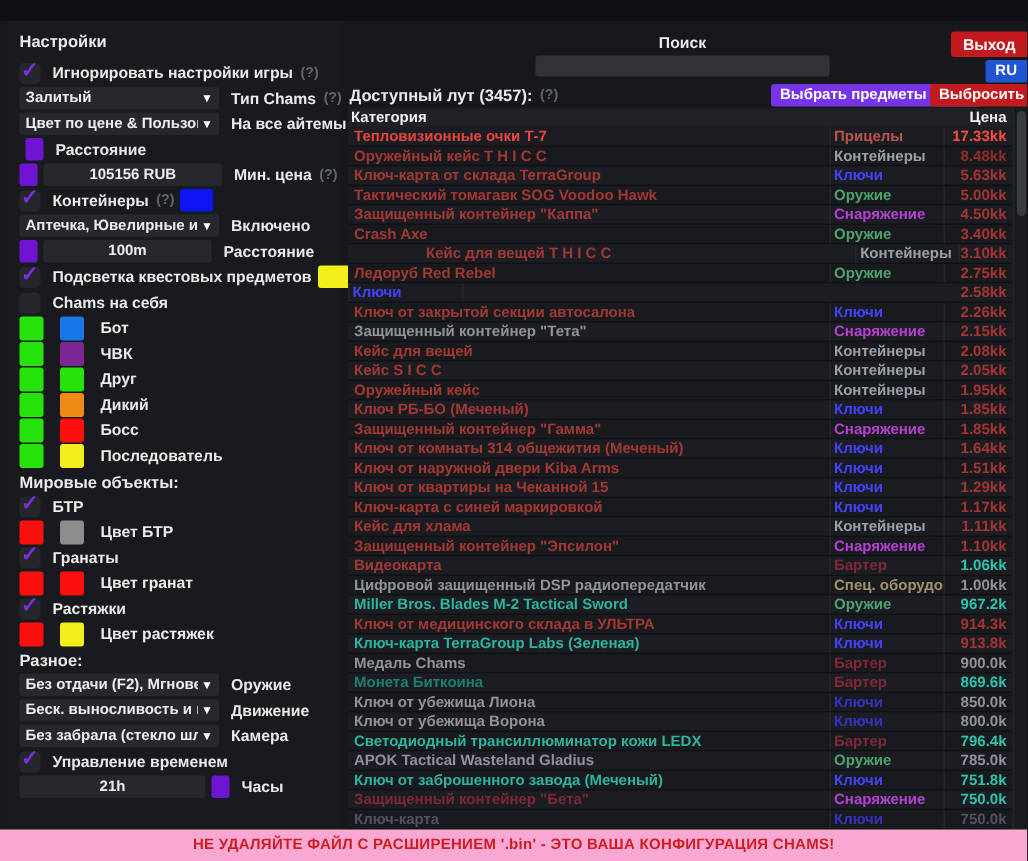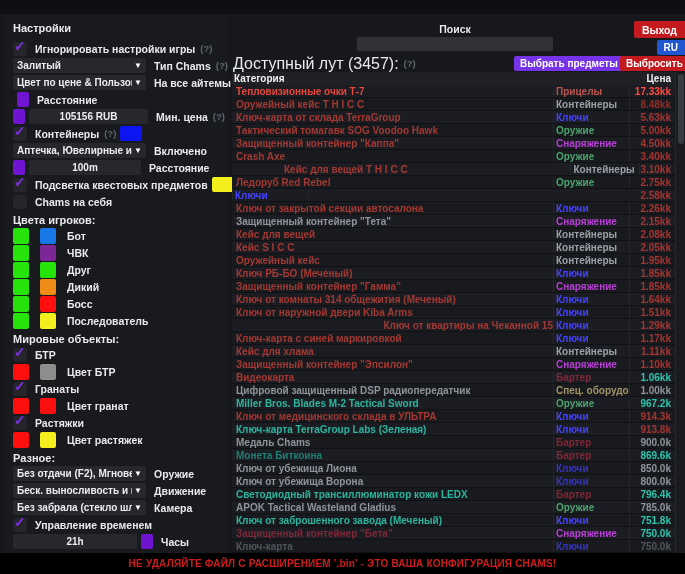--- a/index.html
+++ b/index.html
@@ -30,39 +30,39 @@
 
   
   .search-label{position:absolute;left:357px;top:23px;width:196px;text-align:center;
                 font-size:10.5px;font-weight:700;color:#e9eaec;}
   .search-input{position:absolute;left:357px;top:37px;width:196px;height:14px;background:#303237;border-radius:2px;}
   .btn{position:absolute;display:flex;align-items:center;justify-content:center;border:none;
        font-family:"Liberation Sans",sans-serif;font-weight:700;color:#fff;border-radius:2px;cursor:pointer;}
   .btn-exit{right:0;top:21px;height:17px;padding:0 8px;background:#c21a1f;font-size:10.5px;border-radius:2px 0 0 2px;}
   .btn-lang{right:0;top:40px;height:15px;padding:0 7px;background:#2057d0;font-size:10px;border-radius:2px 0 0 2px;}
   .loot-line{position:absolute;left:233px;top:56px;width:452px;height:15px;display:flex;align-items:center;}
-  .loot-label{font-size:16px;font-weight:400;color:#e9eaec;}
+  .loot-label{font-size:11px;font-weight:700;color:#e9eaec;}
   .btn-kappa{left:514px;top:56px;height:15px;padding:0 6px;background:#7733e8;font-size:10px;}
   .btn-dropall{left:620px;top:56px;height:15px;padding:0 6px;background:#c21a1f;font-size:10px;width:70px;
                justify-content:flex-start;overflow:hidden;white-space:nowrap;}
 
   .table{position:absolute;left:232px;top:72px;width:443px;height:481px;overflow:hidden;}
   .thead{height:13px;background:#1f2125;display:flex;align-items:center;font-size:10px;font-weight:700;color:#f0f1f2;}
   .trow{height:13px;display:flex;align-items:center;font-size:10px;font-weight:700;
         border-bottom:1px solid #101114;background:#191a1e;}
   .trow:nth-child(odd){background:#1c1d22;}
   .c-name{width:321px;padding-left:4px;overflow:hidden;white-space:nowrap;}
   .c-cat{width:76px;padding-left:2px;border-left:1px solid #26272b;overflow:hidden;white-space:nowrap;height:100%;display:flex;align-items:center;}
   .c-price{flex:1;text-align:right;padding-right:4px;border-left:1px solid #26272b;height:100%;display:flex;align-items:center;justify-content:flex-end;}
   .thead .c-cat,.thead .c-price{border-left:none;}
 
   .vscroll{position:absolute;right:0;top:72px;width:10px;height:481px;background:#1a1b1f;border-left:1px solid #26272b;}
   .vthumb{position:absolute;left:2px;top:2px;width:6px;height:70px;background:#383b41;border-radius:3px;}
 
-  .footer{position:absolute;left:0;top:553px;width:685px;height:21px;background:#000000;
+  .footer{position:absolute;left:0;top:553px;width:685px;height:21px;background:#f9a8d4;
           display:flex;align-items:center;justify-content:center;}
   .footer span{font-size:10px;font-weight:700;color:#cf1d1d;letter-spacing:.2px;}
 </style>
 </head>
 <body>
 
 <div class="app">
   <div class="topstrip"></div>
 
   <div class="panel">
@@ -123,23 +123,20 @@
         <div class="srow">
           <span class="cb">
             <span class="mark">✓</span>
           </span>
           <span class="lbl">Подсветка квестовых предметов</span>
           <span class="sw small-gap" style="background: rgb(242, 239, 29); width: 22px;"></span>
         </div>
         <div class="srow">
           <span class="cb"></span>
           <span class="lbl">Chams на себя</span>
-        </div>
-        <div class="srow section">
-          <span class="sec-lbl">Цвета игроков:</span>
         </div>
         <div class="srow">
           <span class="csw" style="background: rgb(37, 227, 11);"></span>
           <span class="csw" style="background: rgb(24, 120, 232);"></span>
           <span class="lbl" style="margin-left: 0px;">Бот</span>
         </div>
         <div class="srow">
           <span class="csw" style="background: rgb(37, 227, 11);"></span>
           <span class="csw" style="background: rgb(125, 39, 150);"></span>
           <span class="lbl" style="margin-left: 0px;">ЧВК</span>
@@ -339,21 +336,21 @@
           <span class="c-name" style="color: rgb(163, 56, 51);">Ключ от комнаты 314 общежития (Меченый)</span>
           <span class="c-cat" style="color: rgb(67, 67, 255);">Ключи</span>
           <span class="c-price" style="color: rgb(163, 53, 49);">1.64kk</span>
         </div>
         <div class="trow">
           <span class="c-name" style="color: rgb(163, 56, 51);">Ключ от наружной двери Kiba Arms</span>
           <span class="c-cat" style="color: rgb(67, 67, 255);">Ключи</span>
           <span class="c-price" style="color: rgb(163, 53, 49);">1.51kk</span>
         </div>
         <div class="trow">
-          <span class="c-name" style="color: rgb(163, 56, 51); text-align: right;">Ключ от квартиры на Чеканной 15</span>
+          <span class="c-name" style="color: rgb(163, 56, 51);">Ключ от квартиры на Чеканной 15</span>
           <span class="c-cat" style="color: rgb(67, 67, 255);">Ключи</span>
           <span class="c-price" style="color: rgb(163, 53, 49);">1.29kk</span>
         </div>
         <div class="trow">
           <span class="c-name" style="color: rgb(163, 56, 51);">Ключ-карта с синей маркировкой</span>
           <span class="c-cat" style="color: rgb(67, 67, 255);">Ключи</span>
           <span class="c-price" style="color: rgb(163, 53, 49);">1.17kk</span>
         </div>
         <div class="trow">
           <span class="c-name" style="color: rgb(163, 56, 51);">Кейс для хлама</span>

